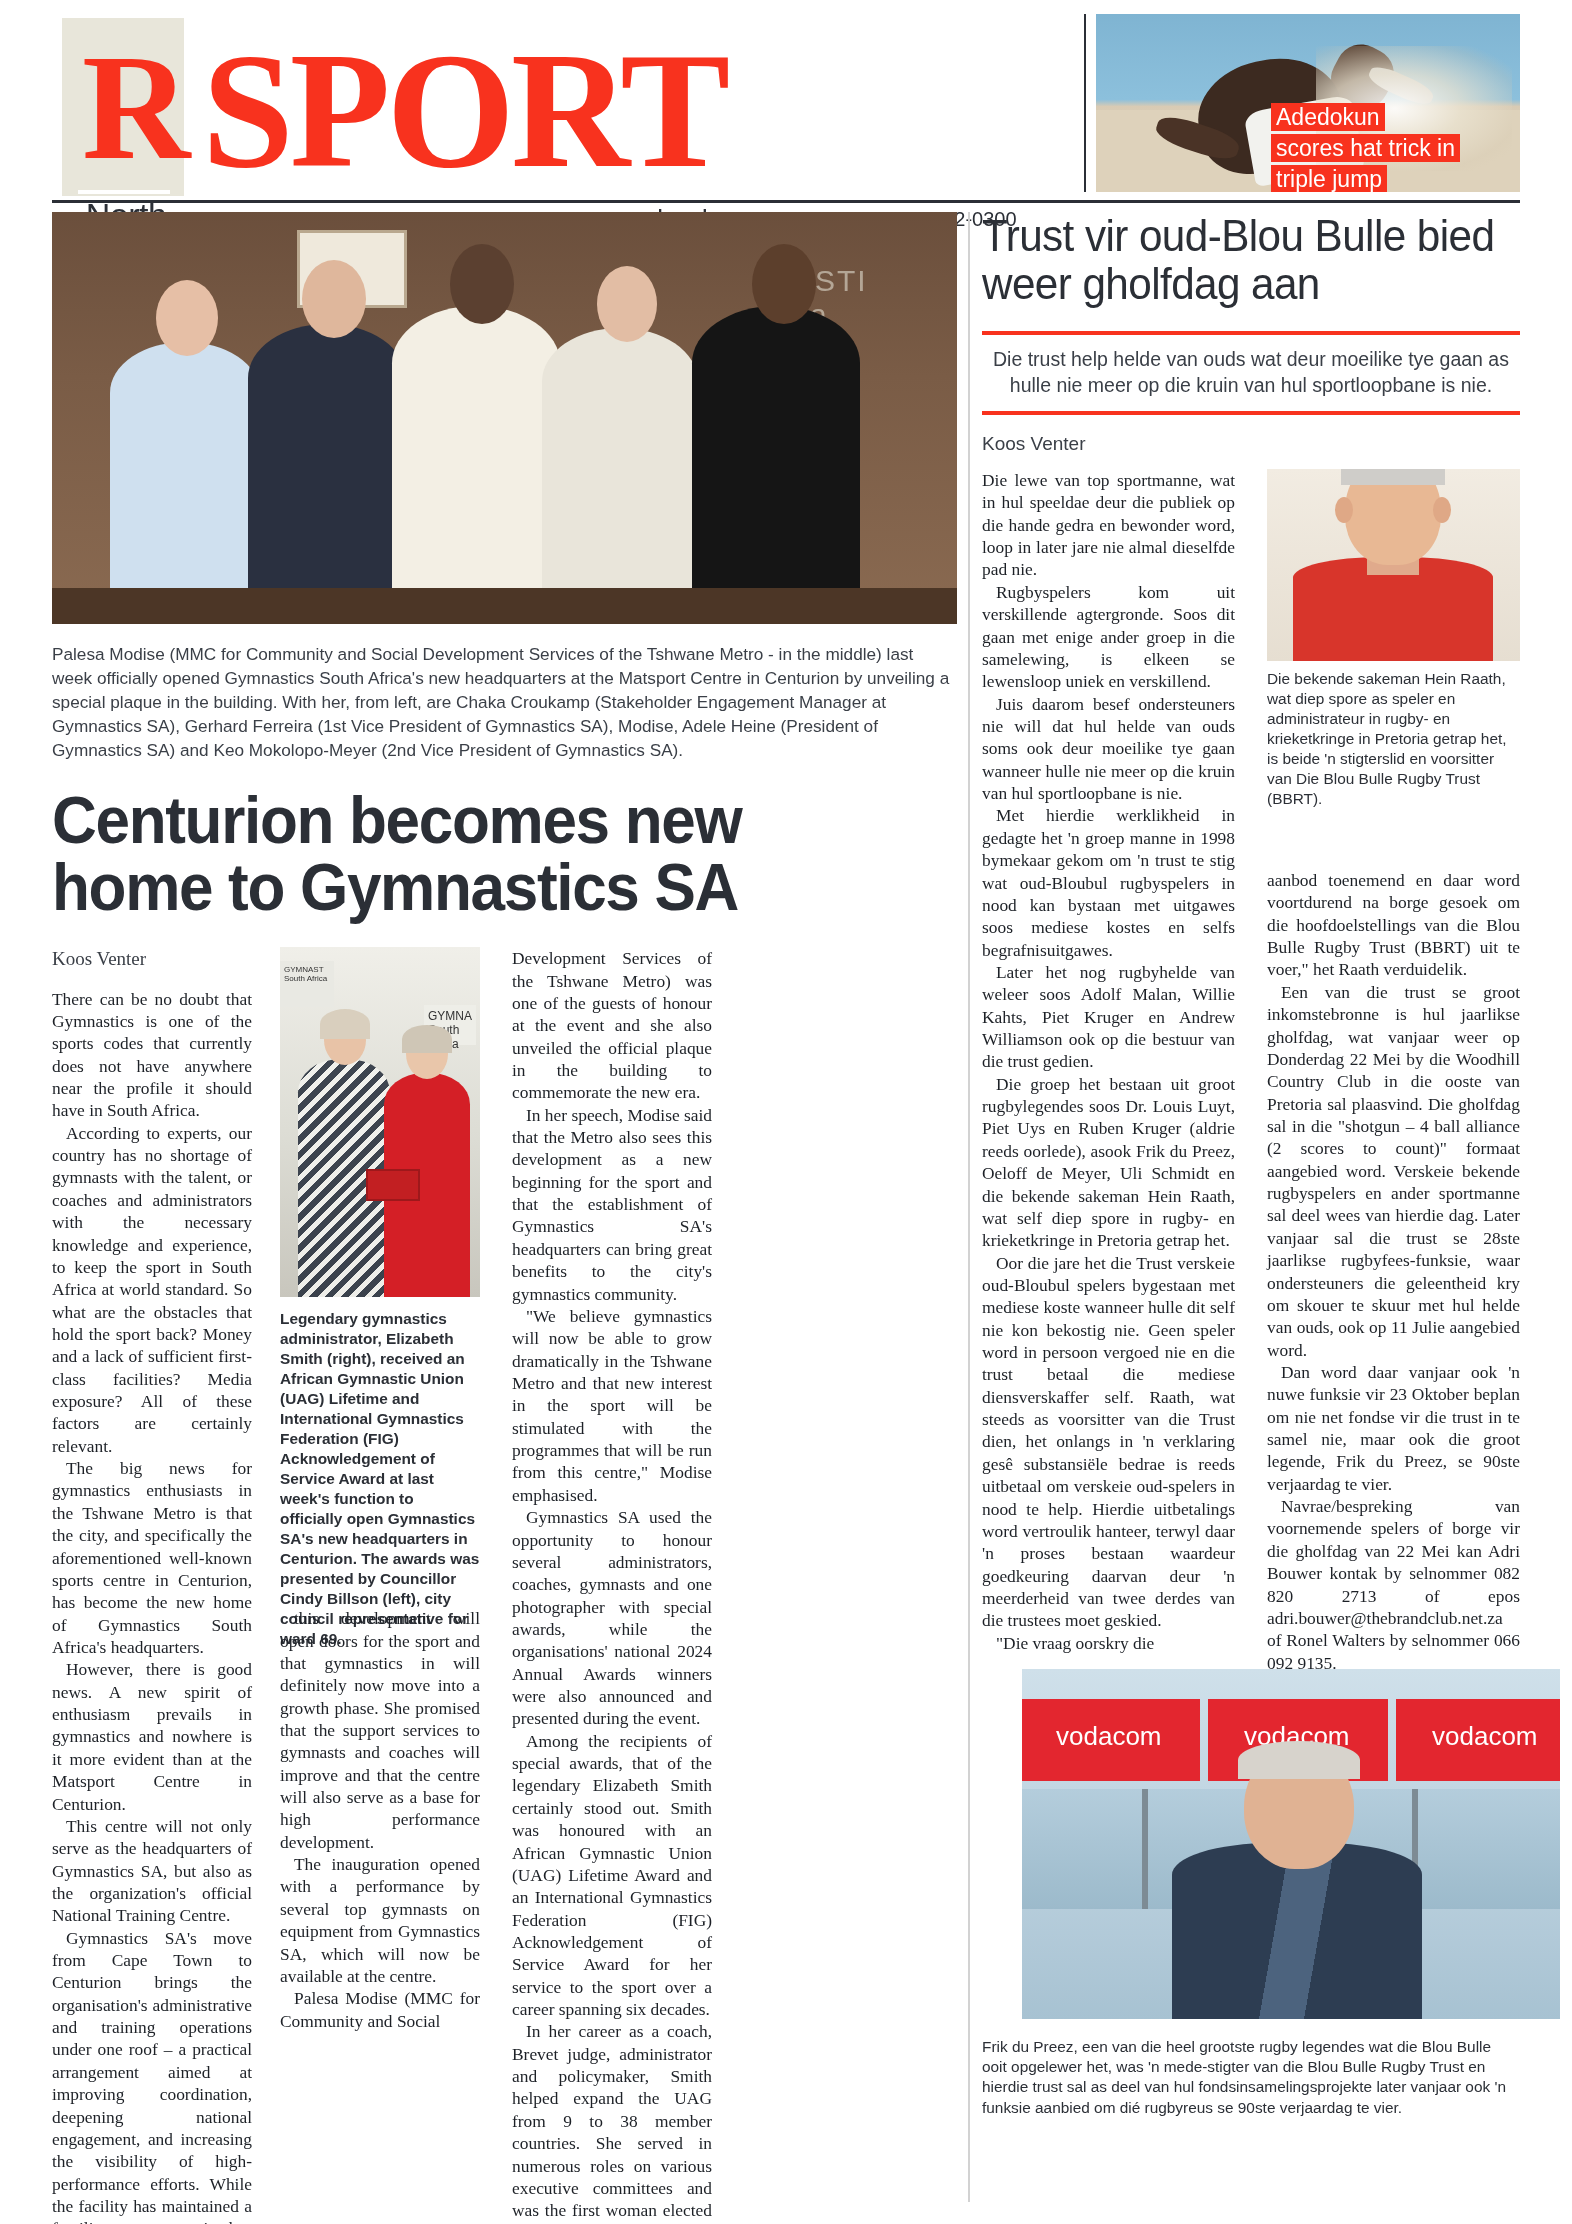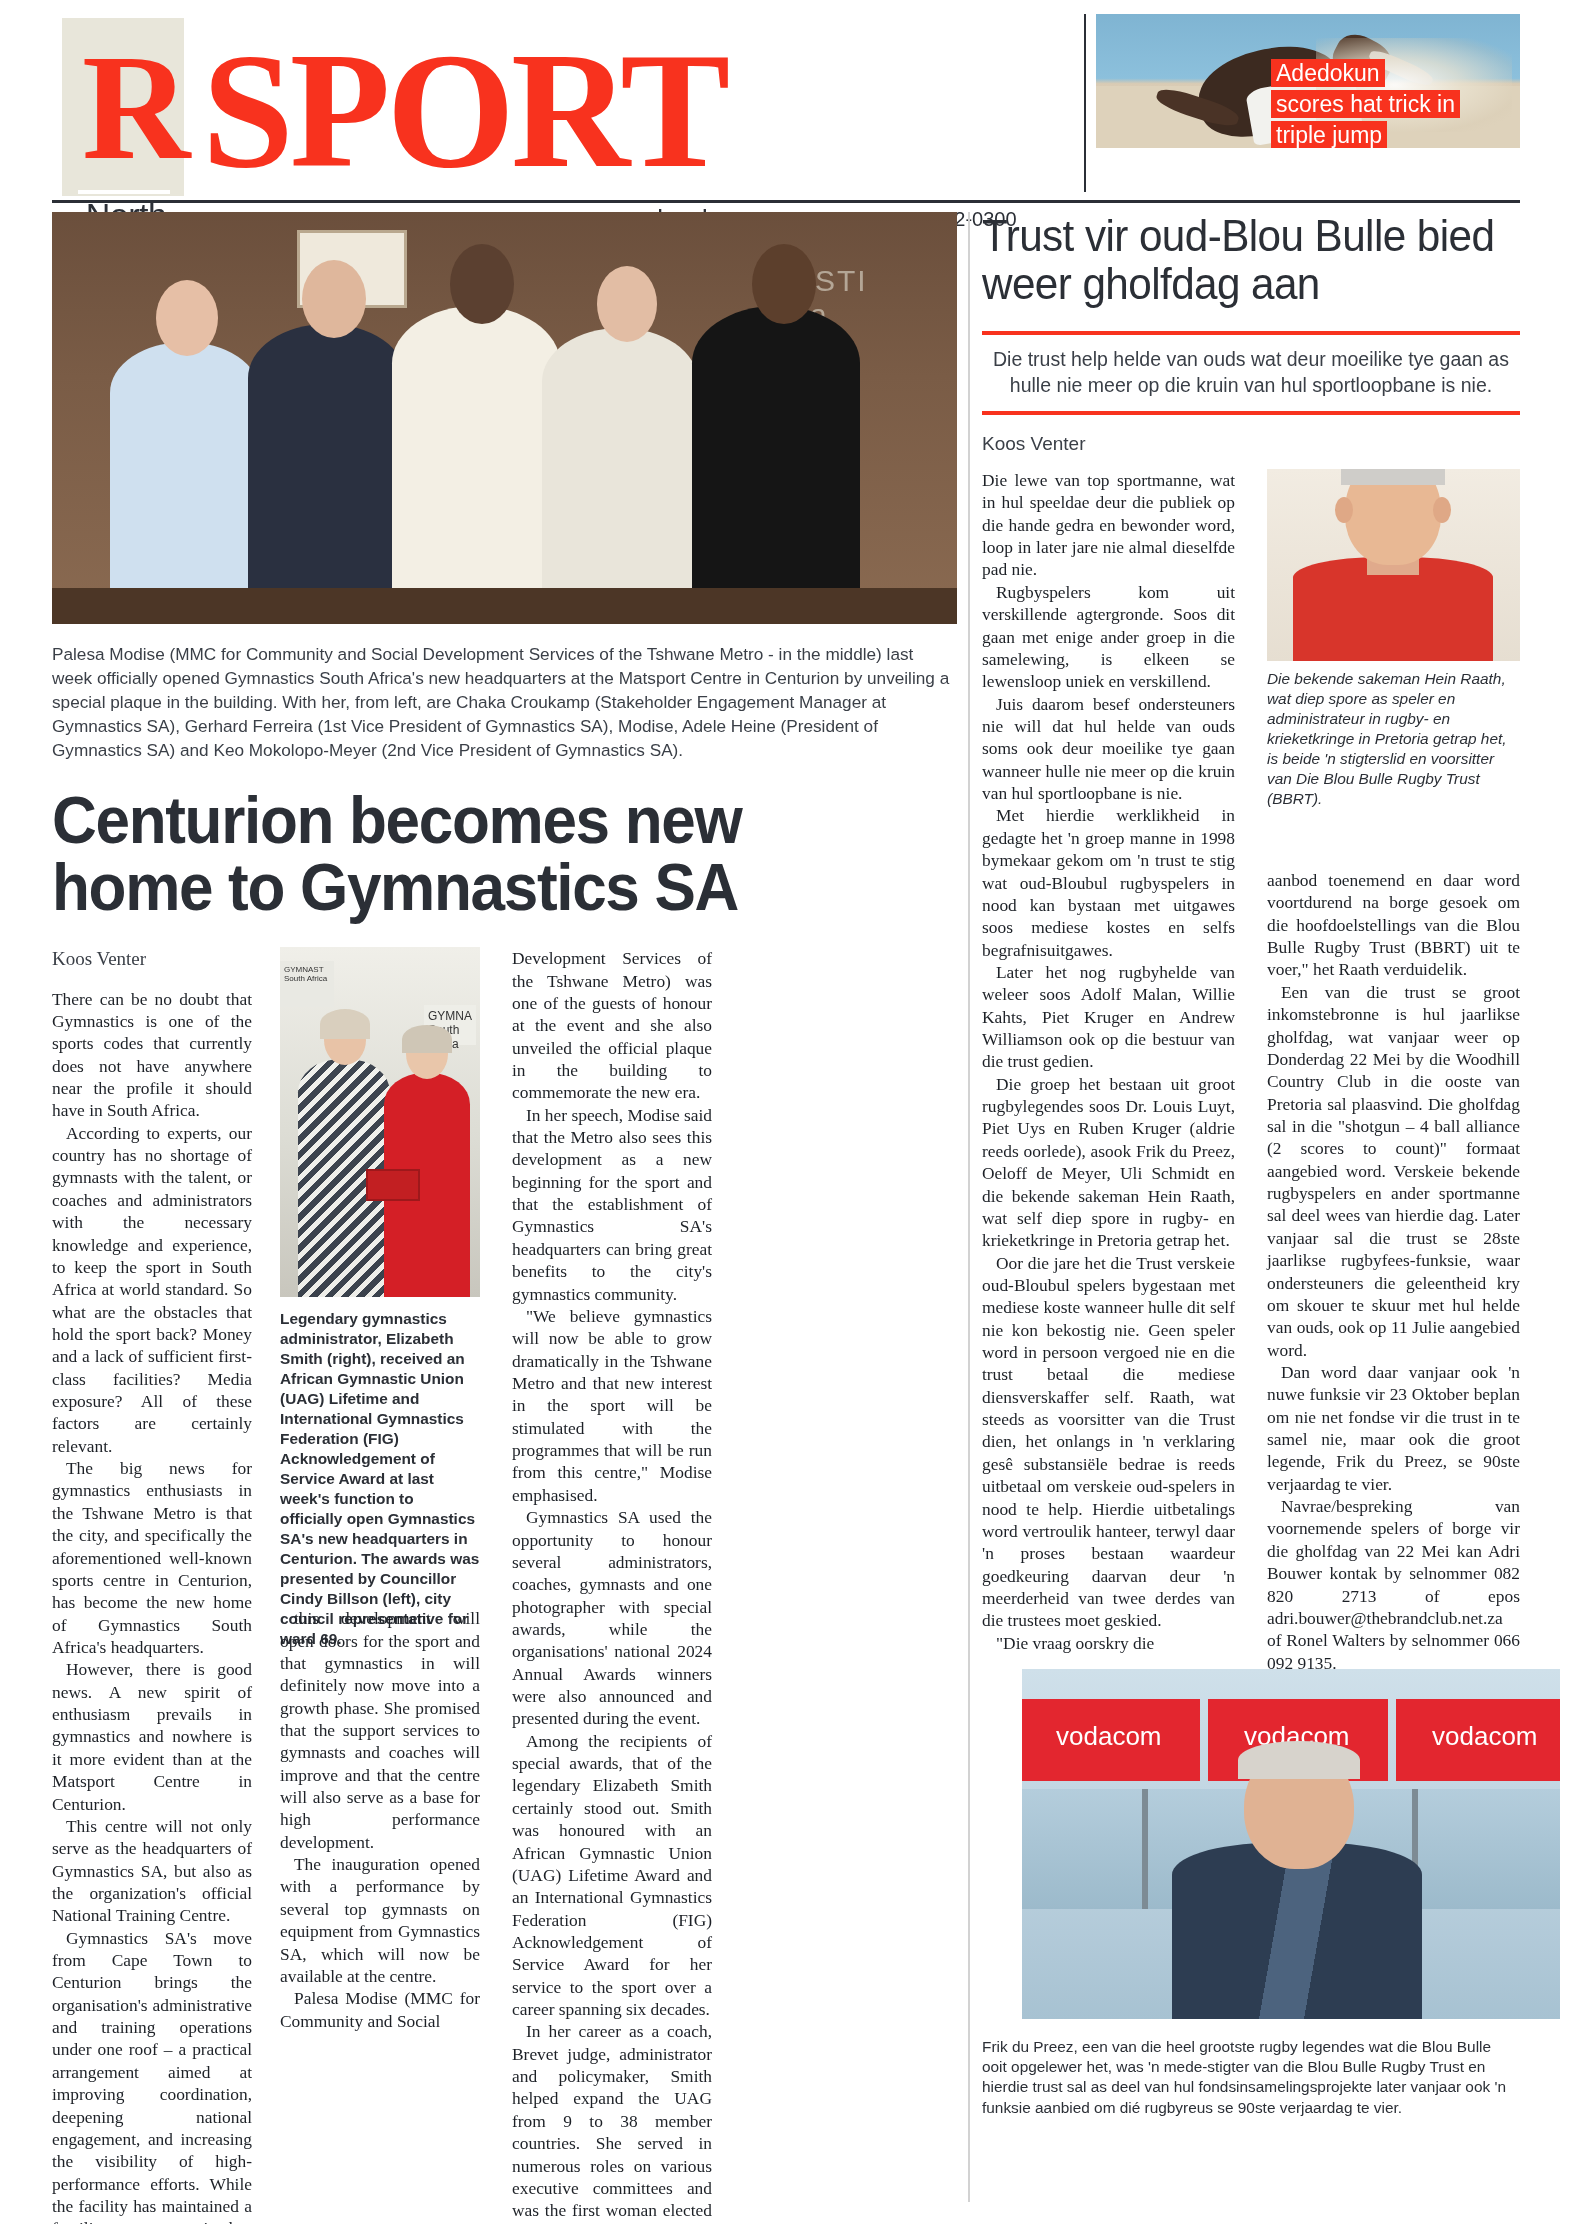--- a/index.html
+++ b/index.html
@@ -40,21 +40,21 @@
     color:#f8321e; letter-spacing:-4px;text-align:center;
   }
   .mast-meta { position:absolute; left:160px; top:190px; width:840px; height:36px; }
   .mast-date { position:absolute; left:0; top:0; font-size:20px; letter-spacing:0.3px; }
   .mast-url  { position:absolute; left:360px; top:-4px; font-size:26px; }
   .mast-tel  { position:absolute; left:680px; top:0; font-size:20px; }
 
   .mast-divider { position:absolute; left:1032px; top:14px; width:2px; height:178px; background:#2b2f36; }
 
   .mast-photo {
-    position:absolute; left:1044px; top:14px; width:424px; height:134px;
+    position:absolute; left:1044px; top:14px; width:424px; height:178px;
     overflow:hidden; background:#6fa8c8;
   }
   .mast-photo .sky  { position:absolute; inset:0; background:linear-gradient(#7fb4d2 0%, #8cc0dc 48%, #d9cbb4 52%, #e5dbc6 100%); }
   .mast-photo .sand { position:absolute; left:0; bottom:0; width:100%; height:46%; background:#ded2bb; }
   .mast-photo .spray{ position:absolute; left:52%; top:18%; width:46%; height:70%;
         background:radial-gradient(ellipse at 40% 50%, rgba(255,255,255,.9) 0%, rgba(235,228,210,.75) 40%, rgba(214,202,178,.2) 75%, transparent 85%); }
   .mast-photo .athlete {
     position:absolute; left:24%; top:26%; width:34%; height:62%;
     background:#3c2a20; border-radius:48% 48% 38% 38%;
     transform:rotate(-12deg);
@@ -188,21 +188,21 @@
 
   .hein-photo { position:absolute; left:285px; top:0; width:253px; height:192px; overflow:hidden; background:#efe9e0; }
   .hp-bg { position:absolute; inset:0; background:linear-gradient(#f2ece2 0%,#e6ded1 100%); }
   .hp-body { position:absolute; left:26px; bottom:0; width:200px; height:104px; background:#d8352b; border-radius:44% 44% 0 0/20% 20% 0 0; }
   .hp-neck { position:absolute; left:100px; bottom:86px; width:52px; height:36px; background:#e0aa8c; }
   .hp-head { position:absolute; left:78px; bottom:96px; width:96px; height:110px; background:#e8b894; border-radius:50% 50% 44% 44%; }
   .hp-hair { position:absolute; left:74px; bottom:176px; width:104px; height:32px; background:#cfcdc9; border-radius:50% 50% 0 0; }
   .hp-ear1 { position:absolute; left:68px; bottom:138px; width:18px; height:26px; background:#dfa886; border-radius:50%; }
   .hp-ear2 { position:absolute; left:166px; bottom:138px; width:18px; height:26px; background:#dfa886; border-radius:50%; }
   .hein-caption { position:absolute; left:285px; top:200px; width:253px;
-      font-size:15.4px; line-height:1.30; color:#2b2f36; font-family:"Liberation Sans", sans-serif;font-style:italic; }
+      font-size:15.4px; line-height:1.30; color:#2b2f36; font-family:"Liberation Sans", sans-serif; }
 
   .frik-photo { position:absolute; left:0; top:0; width:538px; height:350px; overflow:hidden; background:#9fb9c9; }
   .fp-bg { position:absolute; inset:0; background:linear-gradient(#cfe0ea 0%,#b9cfdd 60%,#a7c2d2 100%); }
   .fp-board1 { position:absolute; left:0; top:30px; width:178px; height:82px; background:#e3262f; }
   .fp-board2 { position:absolute; left:186px; top:30px; width:180px; height:82px; background:#e3262f; }
   .fp-board3 { position:absolute; left:374px; top:30px; width:164px; height:82px; background:#e3262f; }
   .fp-voda { position:absolute; top:52px; color:#fff; font-size:26px; font-family:"Liberation Sans", sans-serif; }
   .fp-v1 { left:34px; } .fp-v2 { left:222px; } .fp-v3 { left:410px; }
   .fp-window { position:absolute; left:0; top:120px; width:538px; height:120px; background:linear-gradient(#b4cddc,#9cbacb); }
   .fp-mull { position:absolute; top:120px; width:6px; height:120px; background:#7d8b94; }

